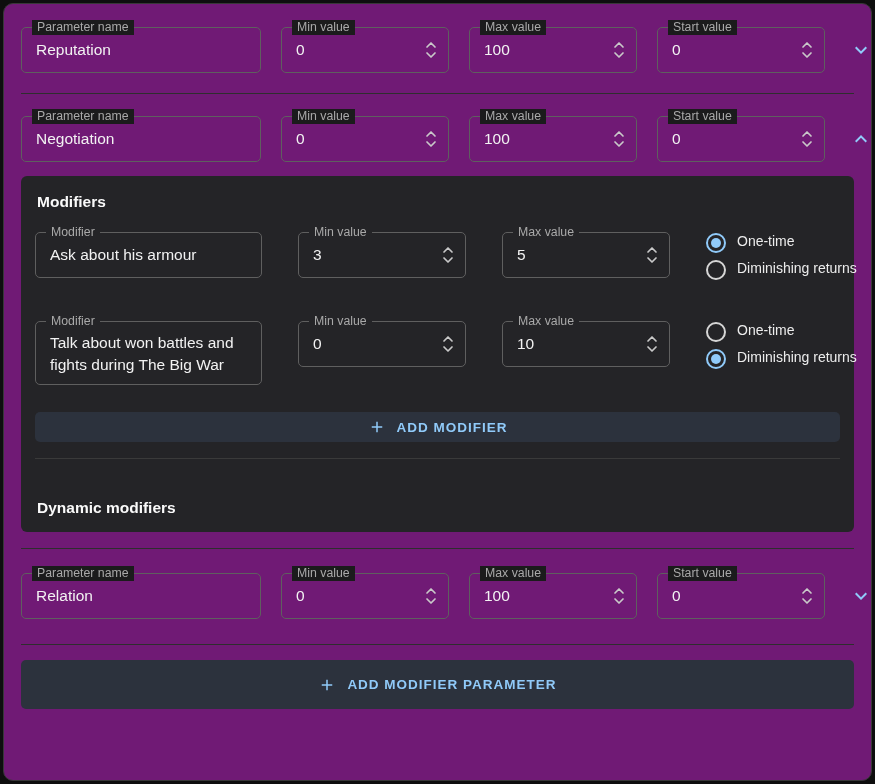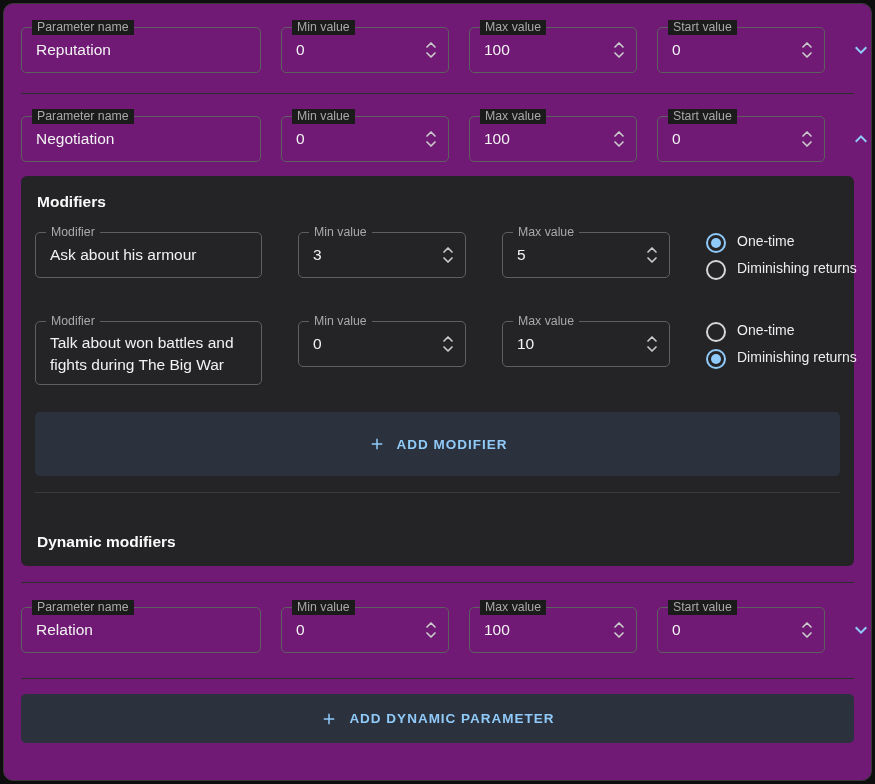--- a/index.html
+++ b/index.html
@@ -103,21 +103,21 @@
   .radio-opt[aria-checked="true"] .radio-ring { border-color:#90caf9; }
   .radio-opt[aria-checked="true"] .radio-ring::after {
     content:""; position:absolute; inset:3px;
     border-radius:50%;
     background:#90caf9;
   }
   .radio-label { font-size:14px; color:#ececec; }
   
   .add-btn {
     display:flex; align-items:center; justify-content:center; gap:11px;
-    width:100%; height:64px;
+    width:100%; height:30px;
     background:#2c323d;
     border:0; border-radius:5px;
     color:#90caf9;
     font:600 13.5px "Liberation Sans","DejaVu Sans",sans-serif;
     letter-spacing:1px;
     cursor:pointer;
   }
   .add-btn.in-panel { margin-top:27px; }
   .add-btn.dyn { margin-top:19px; }
   .add-btn.bottom { margin-top:15px; height:49px; }
@@ -373,16 +373,16 @@
         </svg>
     </button>
   </section>
 
   <div class="divider d3"></div>
 
   <button class="add-btn bottom">
     <svg width="18" height="18" viewBox="0 0 24 24">
         <path d="M19 13h-6v6h-2v-6H5v-2h6V5h2v6h6z" fill="#90caf9"></path>
       </svg>
-    <span>ADD DYNAMIC PARAMETER</span>
+    <span>ADD MODIFIER PARAMETER</span>
   </button>
 
 </div>
 
 </body></html>

